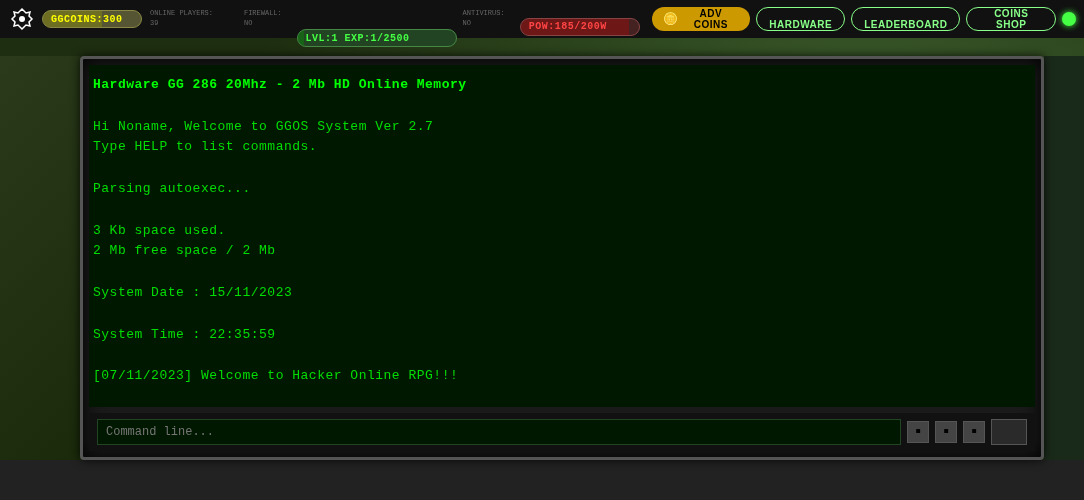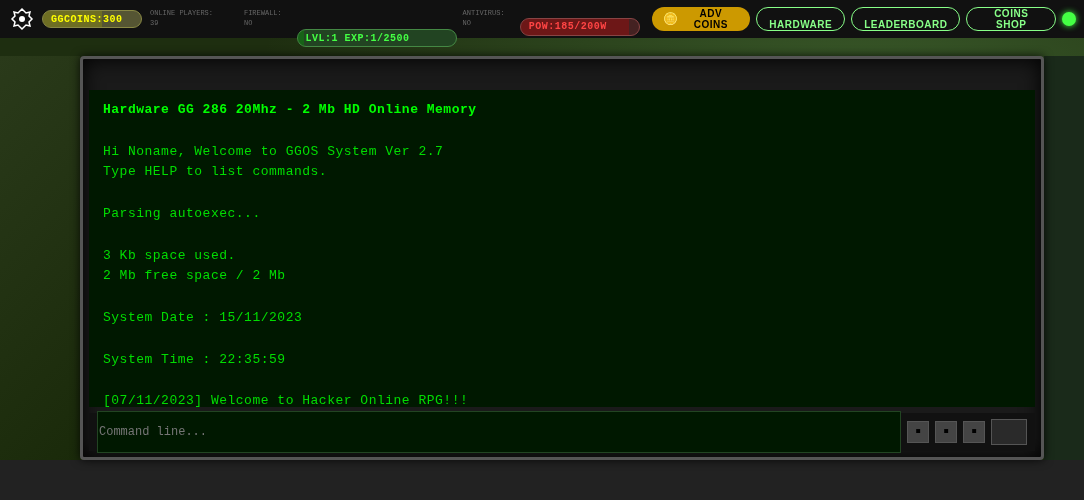--- a/index.html
+++ b/index.html
@@ -140,22 +140,21 @@
     }
 
     .terminal-screen {
       position: absolute;
       top: 6px;
       left: 6px;
       right: 6px;
       bottom: 50px;
       background: #001800;
       overflow: hidden;
-      padding: 10px 14px;
-      margin-top: 25px;
+      padding: 10px 4px;
     }
 
     .terminal-line {
       font-size: 13px;
       color: #00dd00;
       line-height: 1.6;
       white-space: pre;
       letter-spacing: 0.5px;
     }
 
@@ -169,27 +168,27 @@
       height: 38px;
       display: flex;
       align-items: center;
       gap: 6px;
       background: #111;
       padding: 0 8px;
     }
 
     .cmd-input {
       flex: 1;
-      height: 42px;
+      height: 26px;
       background: #001800;
       border: 1px solid #224422;
       color: #00aa00;
       font-family: 'Courier New', monospace;
       font-size: 12px;
-      padding: 0 1px;
+      padding: 0 8px;
       outline: none;
     }
 
     .cmd-btn {
       width: 22px;
       height: 22px;
       background: #333;
       border: 1px solid #555;
       cursor: pointer;
       display: flex;

